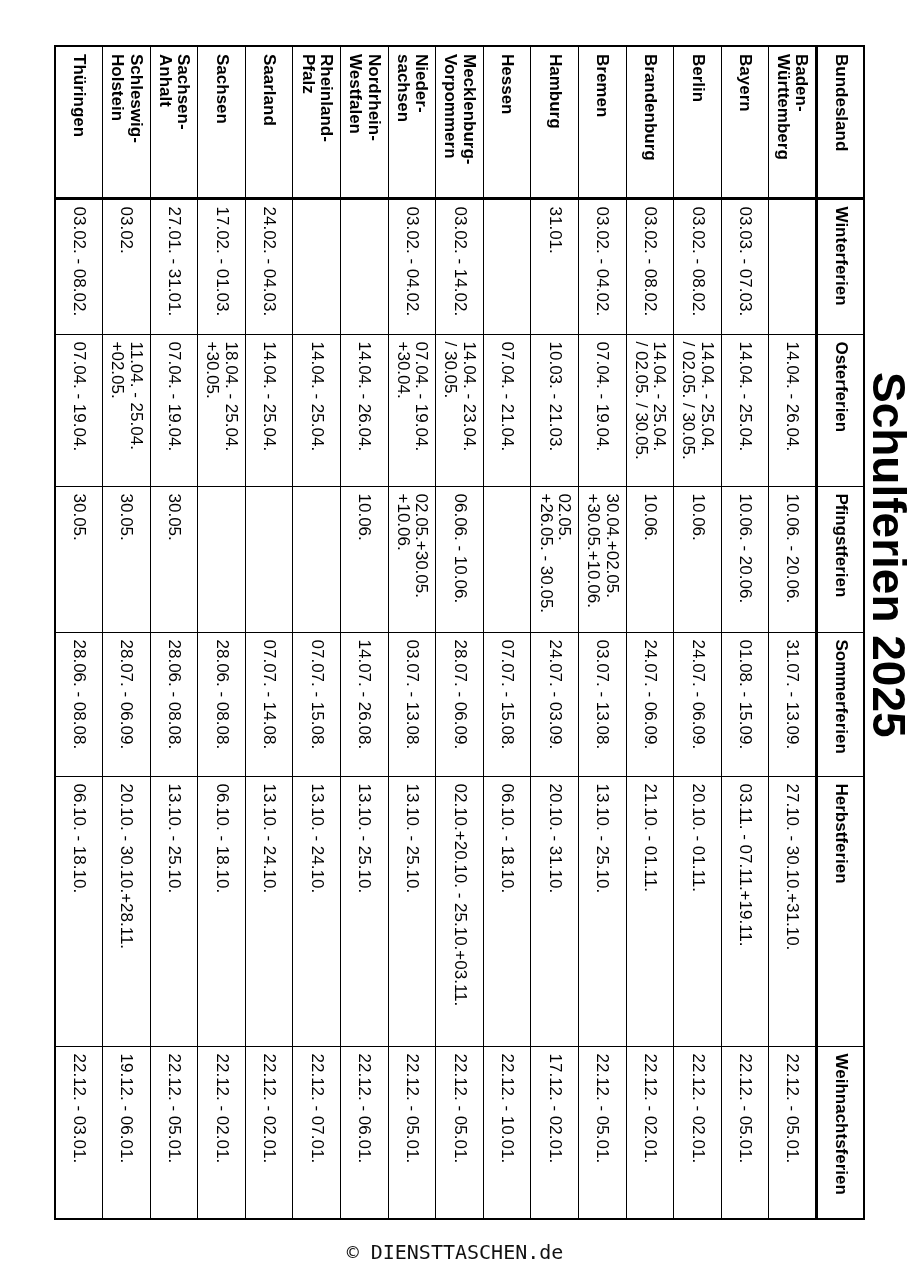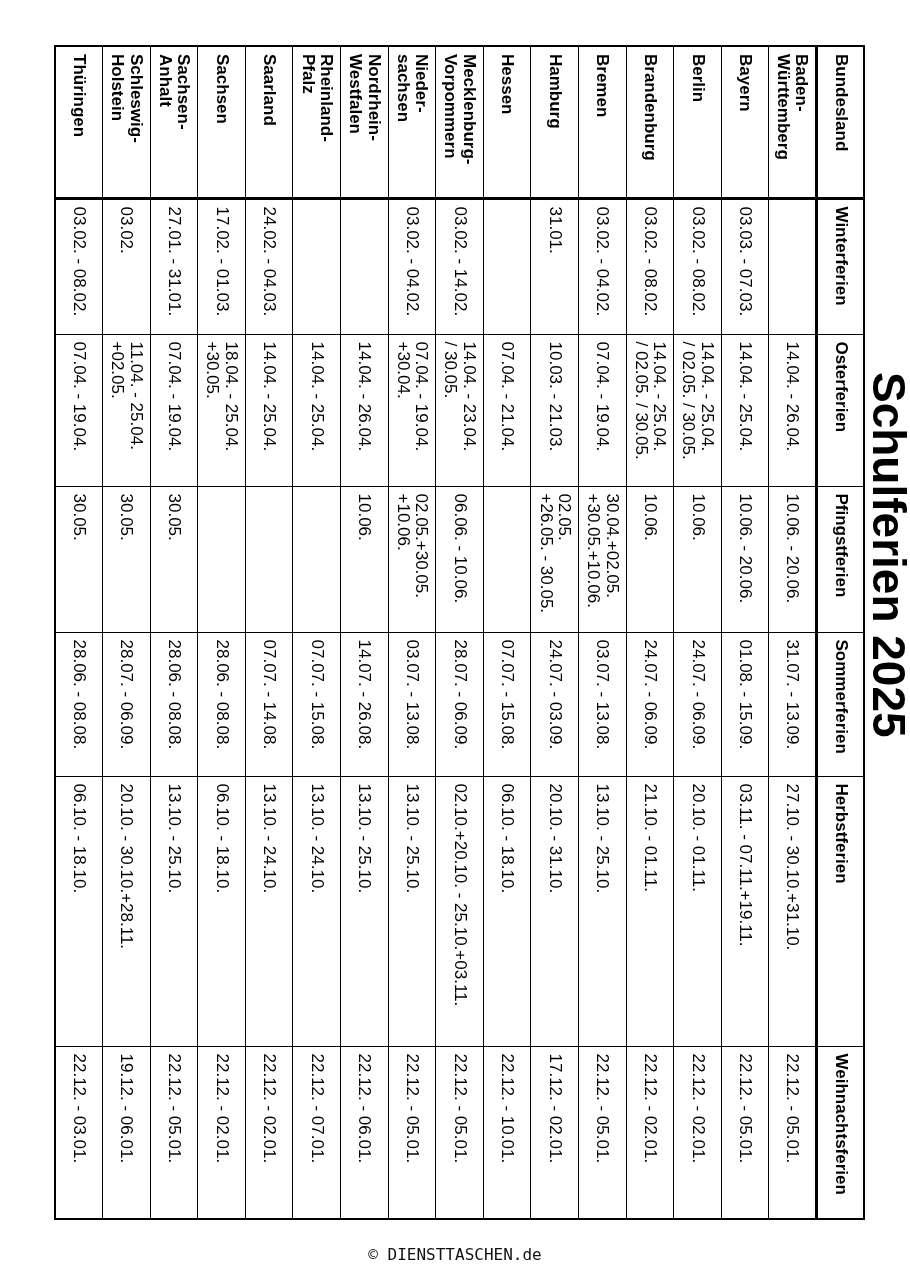--- a/index.html
+++ b/index.html
@@ -55,21 +55,21 @@
   table.holidays th { font-size: 17px; font-weight: bold; }
   table.holidays thead th { border-bottom: 3px solid #000; }
   table.holidays tbody th { border-right: 3px solid #000; }
   table.holidays thead th:first-child { border-right: 3px solid #000; }
   .footer-credit {
     position: absolute;
     left: 455px;
     bottom: 14px;
     transform: translateX(-50%);
     font-family: "DejaVu Sans Mono", monospace;
-    font-size: 16px;
+    font-size: 20px;
     color: #111111;
     white-space: nowrap;
   }
 </style>
 </head>
 <body>
 
 <div class="viewport">
   <div class="sheet">
     <div class="doc-title">Schulferien 2025</div>

